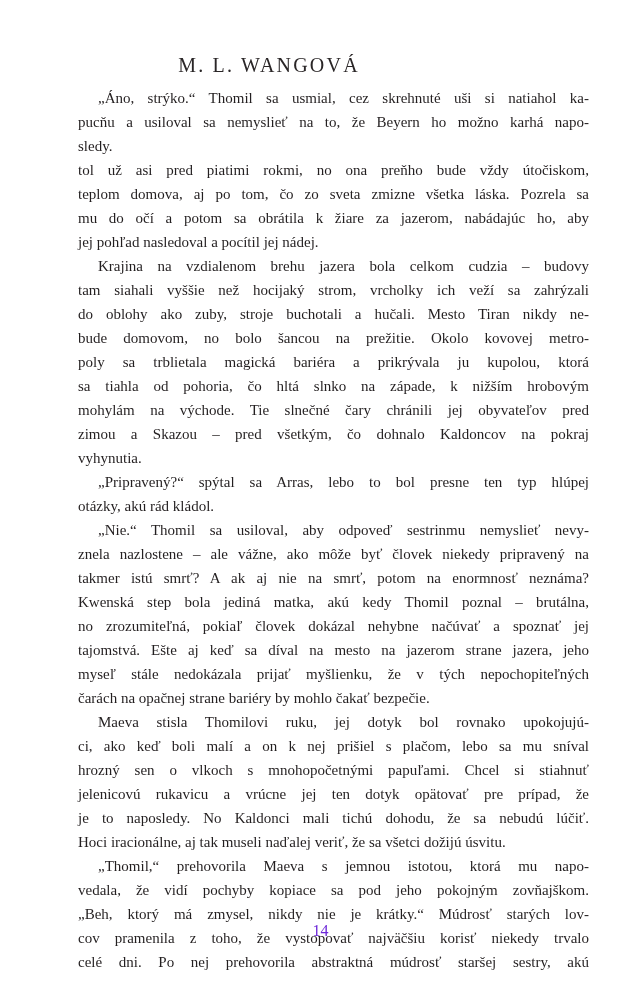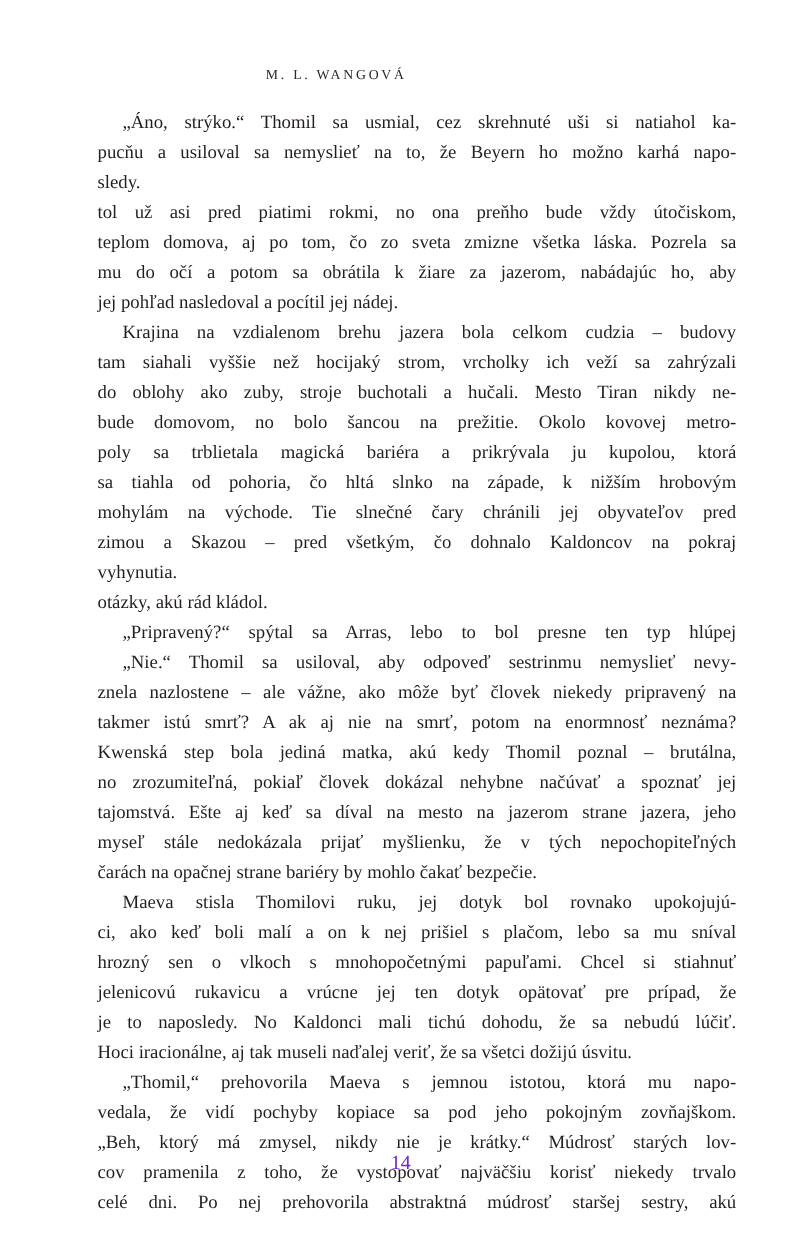--- a/index.html
+++ b/index.html
@@ -4,21 +4,21 @@
 <style>
   html, body { margin: 0; padding: 0; background: #ffffff; }
   body { width: 641px; height: 1000px; position: relative; overflow: hidden; }
   .page {
     position: absolute; left: 0; top: 0; width: 641px; height: 1000px;
     background: #ffffff; color: #231f20;
     font-family: "Liberation Serif", "DejaVu Serif", serif;
   }
   .running-head {
     position: absolute; top: 54px; left: 0; width: 538px; text-align: center;
-    font-size: 11px; letter-spacing: 2.2px; color: #2a2627;
+    font-size: 20px; letter-spacing: 2.2px; color: #2a2627;
   }
   .text-block {
     position: absolute; left: 78px; top: 86px; width: 511px;
   }
   .line {
     display: block; height: 24px; line-height: 24px; font-size: 15px;
     white-space: nowrap; text-align: justify; text-align-last: justify;
     overflow: visible;
   }
   .line.last { text-align-last: left; }
@@ -50,22 +50,22 @@
         <span class="line">tam siahali vyššie než hocijaký strom, vrcholky ich veží sa zahrýzali</span>
         <span class="line">do oblohy ako zuby, stroje buchotali a hučali. Mesto Tiran nikdy ne-</span>
         <span class="line">bude domovom, no bolo šancou na prežitie. Okolo kovovej metro-</span>
         <span class="line">poly sa trblietala magická bariéra a prikrývala ju kupolou, ktorá</span>
         <span class="line">sa tiahla od pohoria, čo hltá slnko na západe, k nižším hrobovým</span>
         <span class="line">mohylám na východe. Tie slnečné čary chránili jej obyvateľov pred</span>
         <span class="line">zimou a Skazou – pred všetkým, čo dohnalo Kaldoncov na pokraj</span>
         <span class="line last">vyhynutia.</span>
       </div>
       <div>
+        <span class="line indent">„Pripravený?“ spýtal sa Arras, lebo to bol presne ten typ hlúpej</span>
         <span class="line last">otázky, akú rád kládol.</span>
-        <span class="line indent">„Pripravený?“ spýtal sa Arras, lebo to bol presne ten typ hlúpej</span>
       </div>
       <div>
         <span class="line indent">„Nie.“ Thomil sa usiloval, aby odpoveď sestrinmu nemyslieť nevy-</span>
         <span class="line">znela nazlostene – ale vážne, ako môže byť človek niekedy pripravený na</span>
         <span class="line">takmer istú smrť? A ak aj nie na smrť, potom na enormnosť neznáma?</span>
         <span class="line">Kwenská step bola jediná matka, akú kedy Thomil poznal – brutálna,</span>
         <span class="line">no zrozumiteľná, pokiaľ človek dokázal nehybne načúvať a spoznať jej</span>
         <span class="line">tajomstvá. Ešte aj keď sa díval na mesto na jazerom strane jazera, jeho</span>
         <span class="line">myseľ stále nedokázala prijať myšlienku, že v tých nepochopiteľných</span>
         <span class="line last">čarách na opačnej strane bariéry by mohlo čakať bezpečie.</span>

